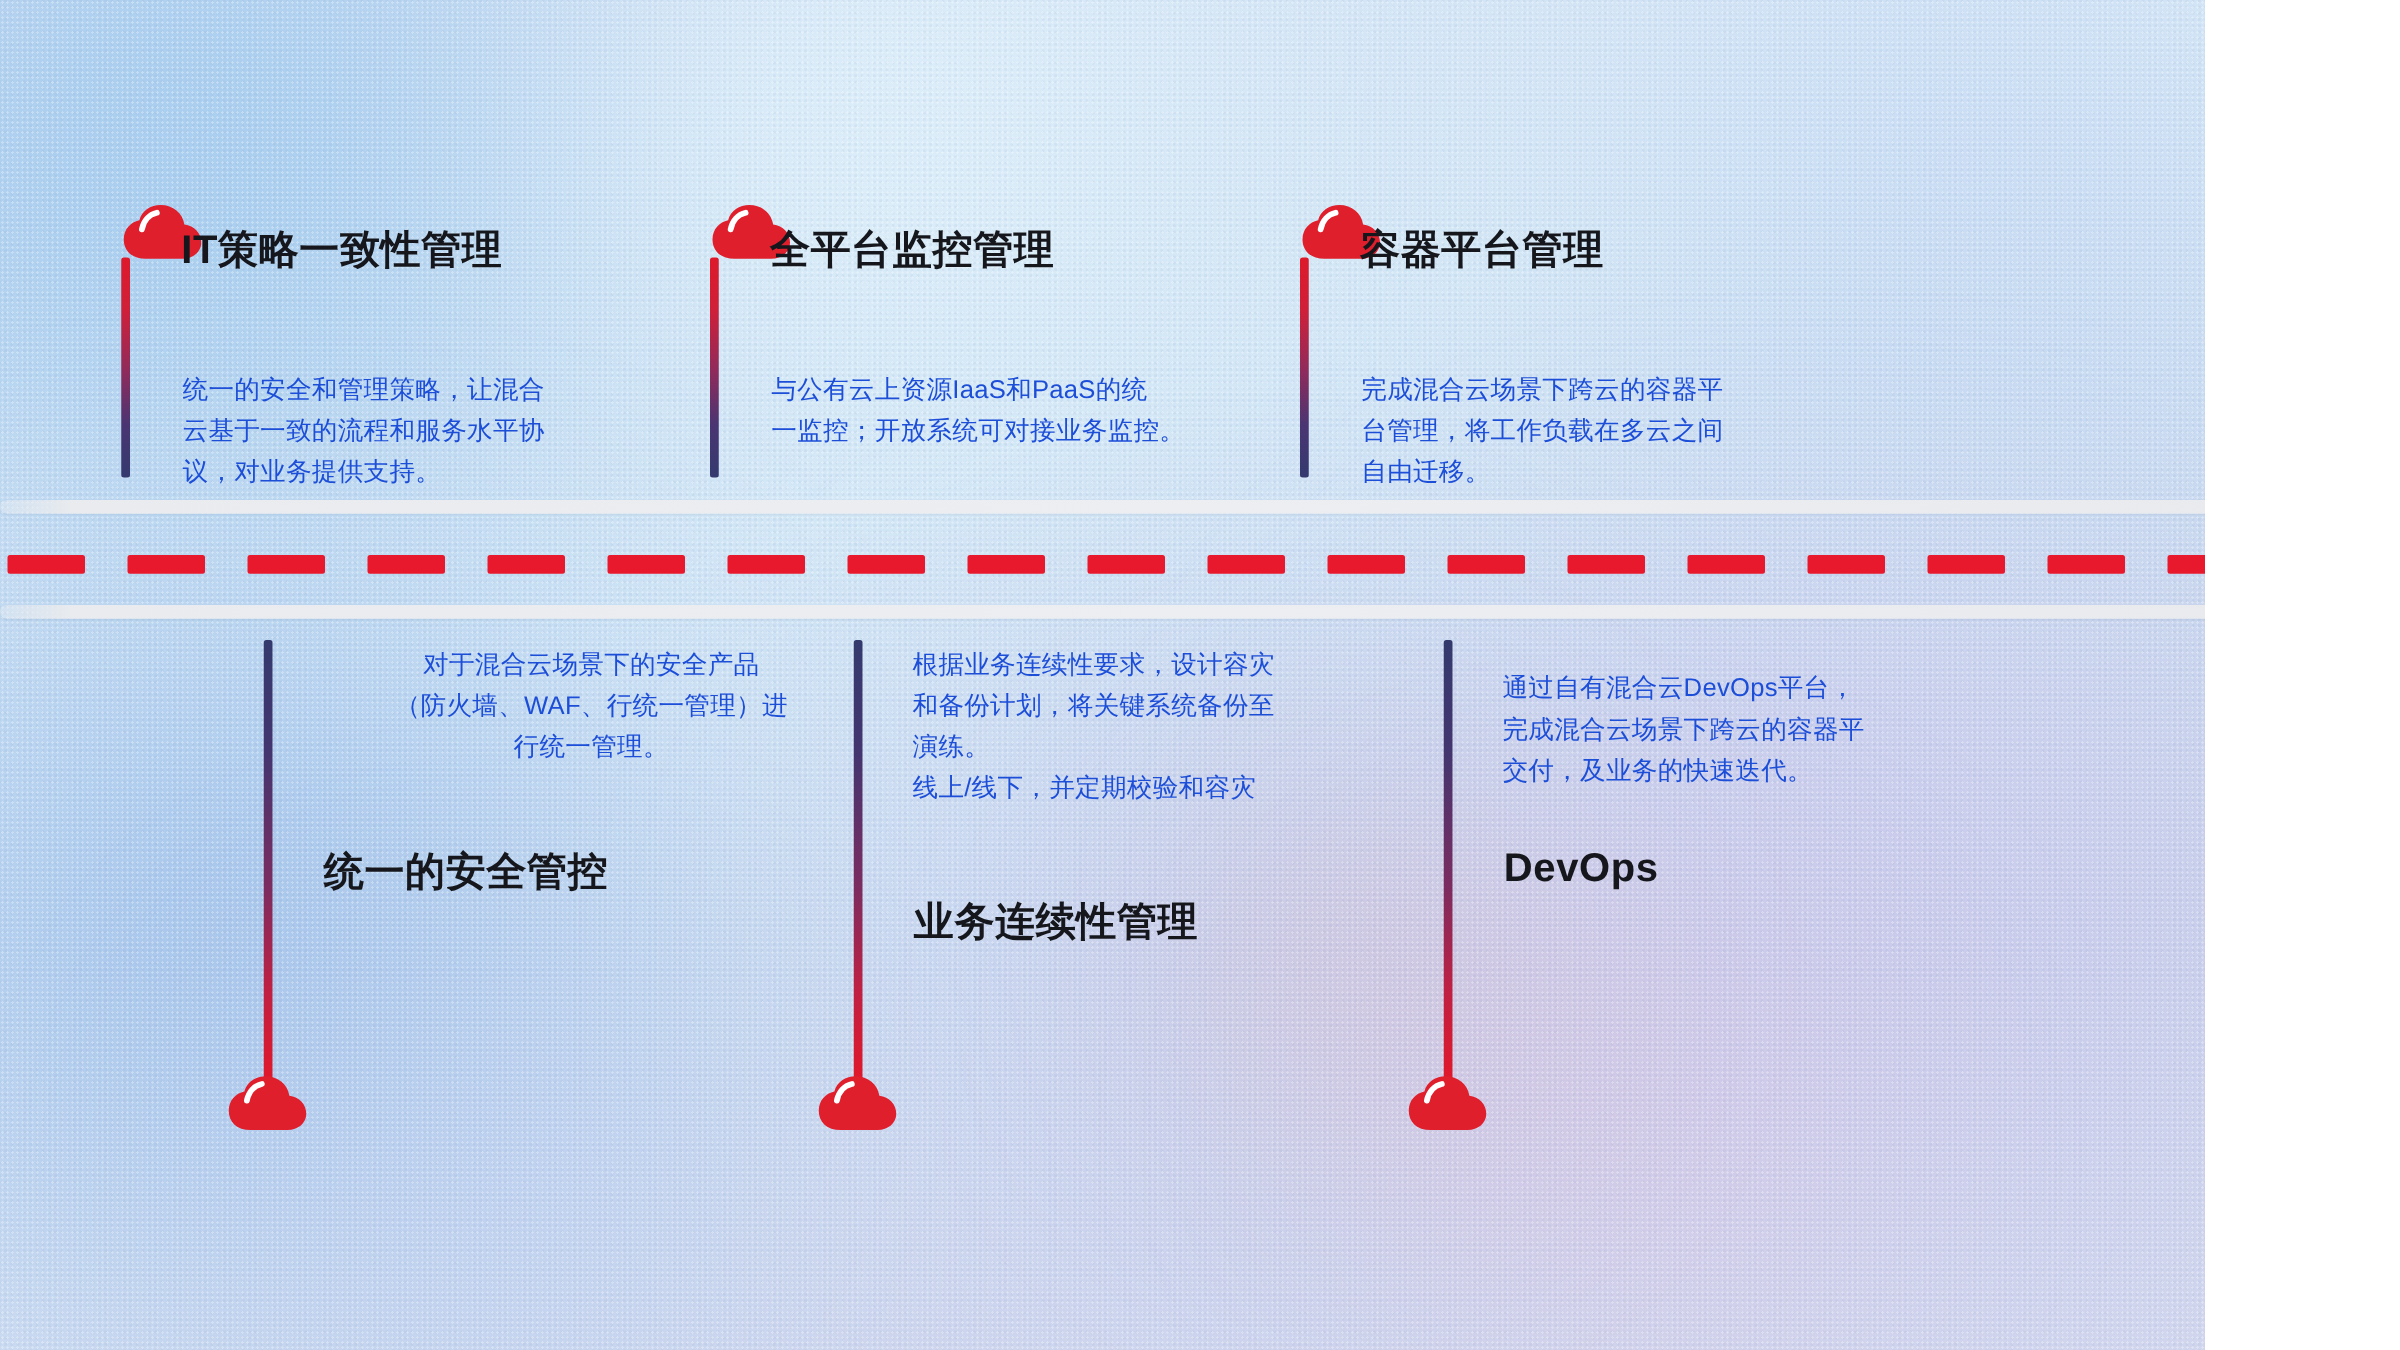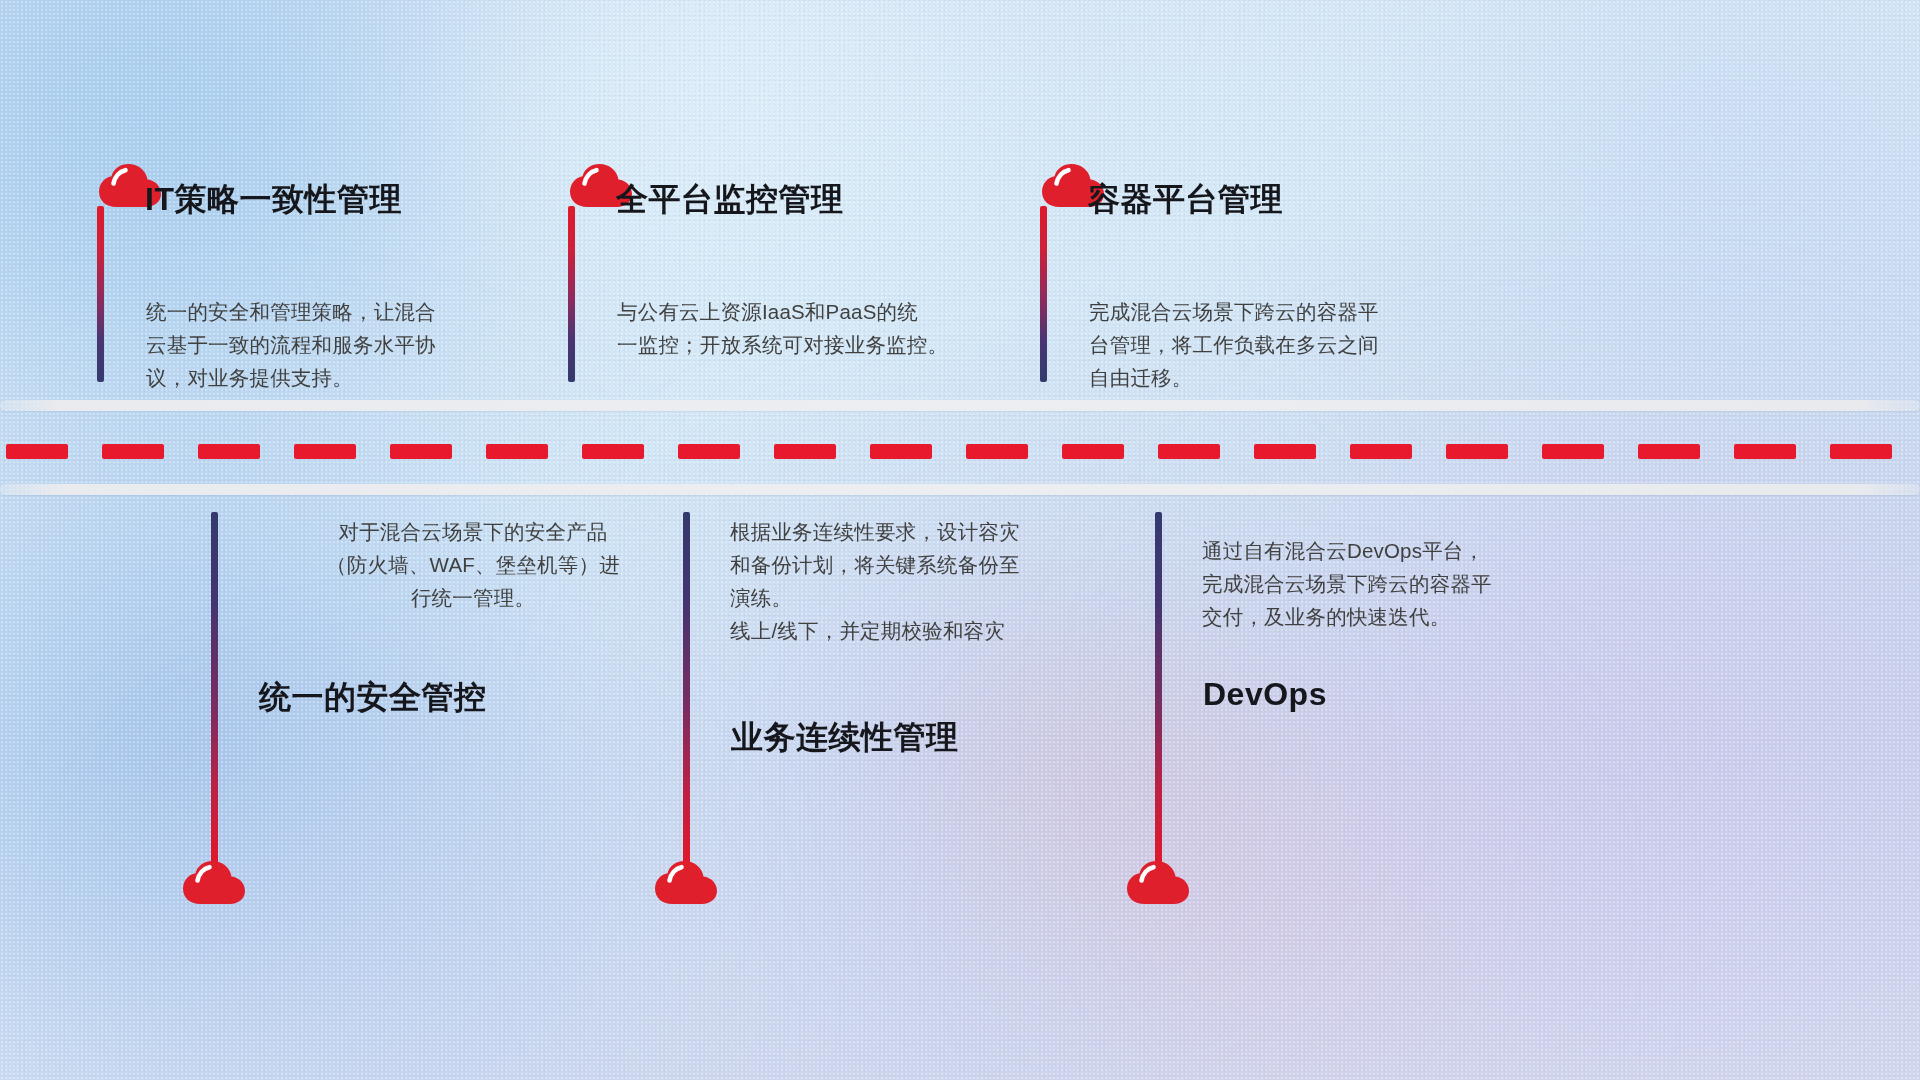--- a/index.html
+++ b/index.html
@@ -5,21 +5,21 @@
   * { margin:0; padding:0; box-sizing:border-box; }
 
   html,body{
     width:1920px; height:1080px;
     overflow:hidden;
     font-family:"Liberation Sans","DejaVu Sans",sans-serif;
   }
 
   #stage{
     position:relative;
-    width:1920px; height:1080px;
+    width:1764px; height:1080px;
     overflow:hidden;
     background:#cdd9ee;
   }
 
   
   .bg-base{
     position:absolute; inset:0;
     background:
       linear-gradient(160deg,#c6d8f0 0%, #cfe2f4 18%, #d3e7f6 38%, #ccdcf1 60%, #c9d2ec 78%, #ccd2ec 100%);
   }
@@ -100,21 +100,21 @@
     font-size:32px;
     font-weight:700;
     color:#15171c;
     letter-spacing:.5px;
     white-space:nowrap;
   }
   .body{
     position:absolute;
     font-size:20.5px;
     line-height:33px;
-    color:#404040;
+    color:#1d4ed8;
     letter-spacing:.2px;
     width:430px;
   }
   .body-line{ display:block; white-space:nowrap; }
 </style>
 </head>
 <body>
 
 <div id="stage">
 
@@ -206,21 +206,21 @@
       <span class="body-line">完成混合云场景下跨云的容器平</span>
       <span class="body-line">台管理，将工作负载在多云之间</span>
       <span class="body-line">自由迁移。</span>
     </div>
   </div>
 
   <div class="col">
     <div class="stem stem-up" style="left:211px; top:512px; height:352px;"></div>
     <div class="body" style="left:258px; top:515px;text-align:center;">
       <span class="body-line">对于混合云场景下的安全产品</span>
-      <span class="body-line">（防火墙、WAF、堡垒机等）进</span>
+      <span class="body-line">（防火墙、WAF、行统一管理）进</span>
       <span class="body-line">行统一管理。</span>
     </div>
     <div class="heading" style="left:259px; top:676px;">统一的安全管控</div>
     <div class="pin" style="left:181px; top:860px;">
       <div class="cloud">
         <svg viewBox="0 0 66 46" xmlns="http://www.w3.org/2000/svg">
           <path d="M19.5 44 C8.5 44 2 37.5 2 28.5 C2 20.5 7.5 14.5 14.5 13.2 C16.5 5.5 23.5 1 31.5 1 C41.5 1 49 7.5 50.5 16.5 C58.5 17.5 64 23.5 64 31 C64 38.5 57.5 44 49 44 Z" fill="#e01f2d"></path>
           <path d="M16.5 20.5 C17.8 13.5 22.5 8.5 28.5 7.2" stroke="#ffffff" stroke-width="4.6" stroke-linecap="round" fill="none"></path>
         </svg>
       </div>

